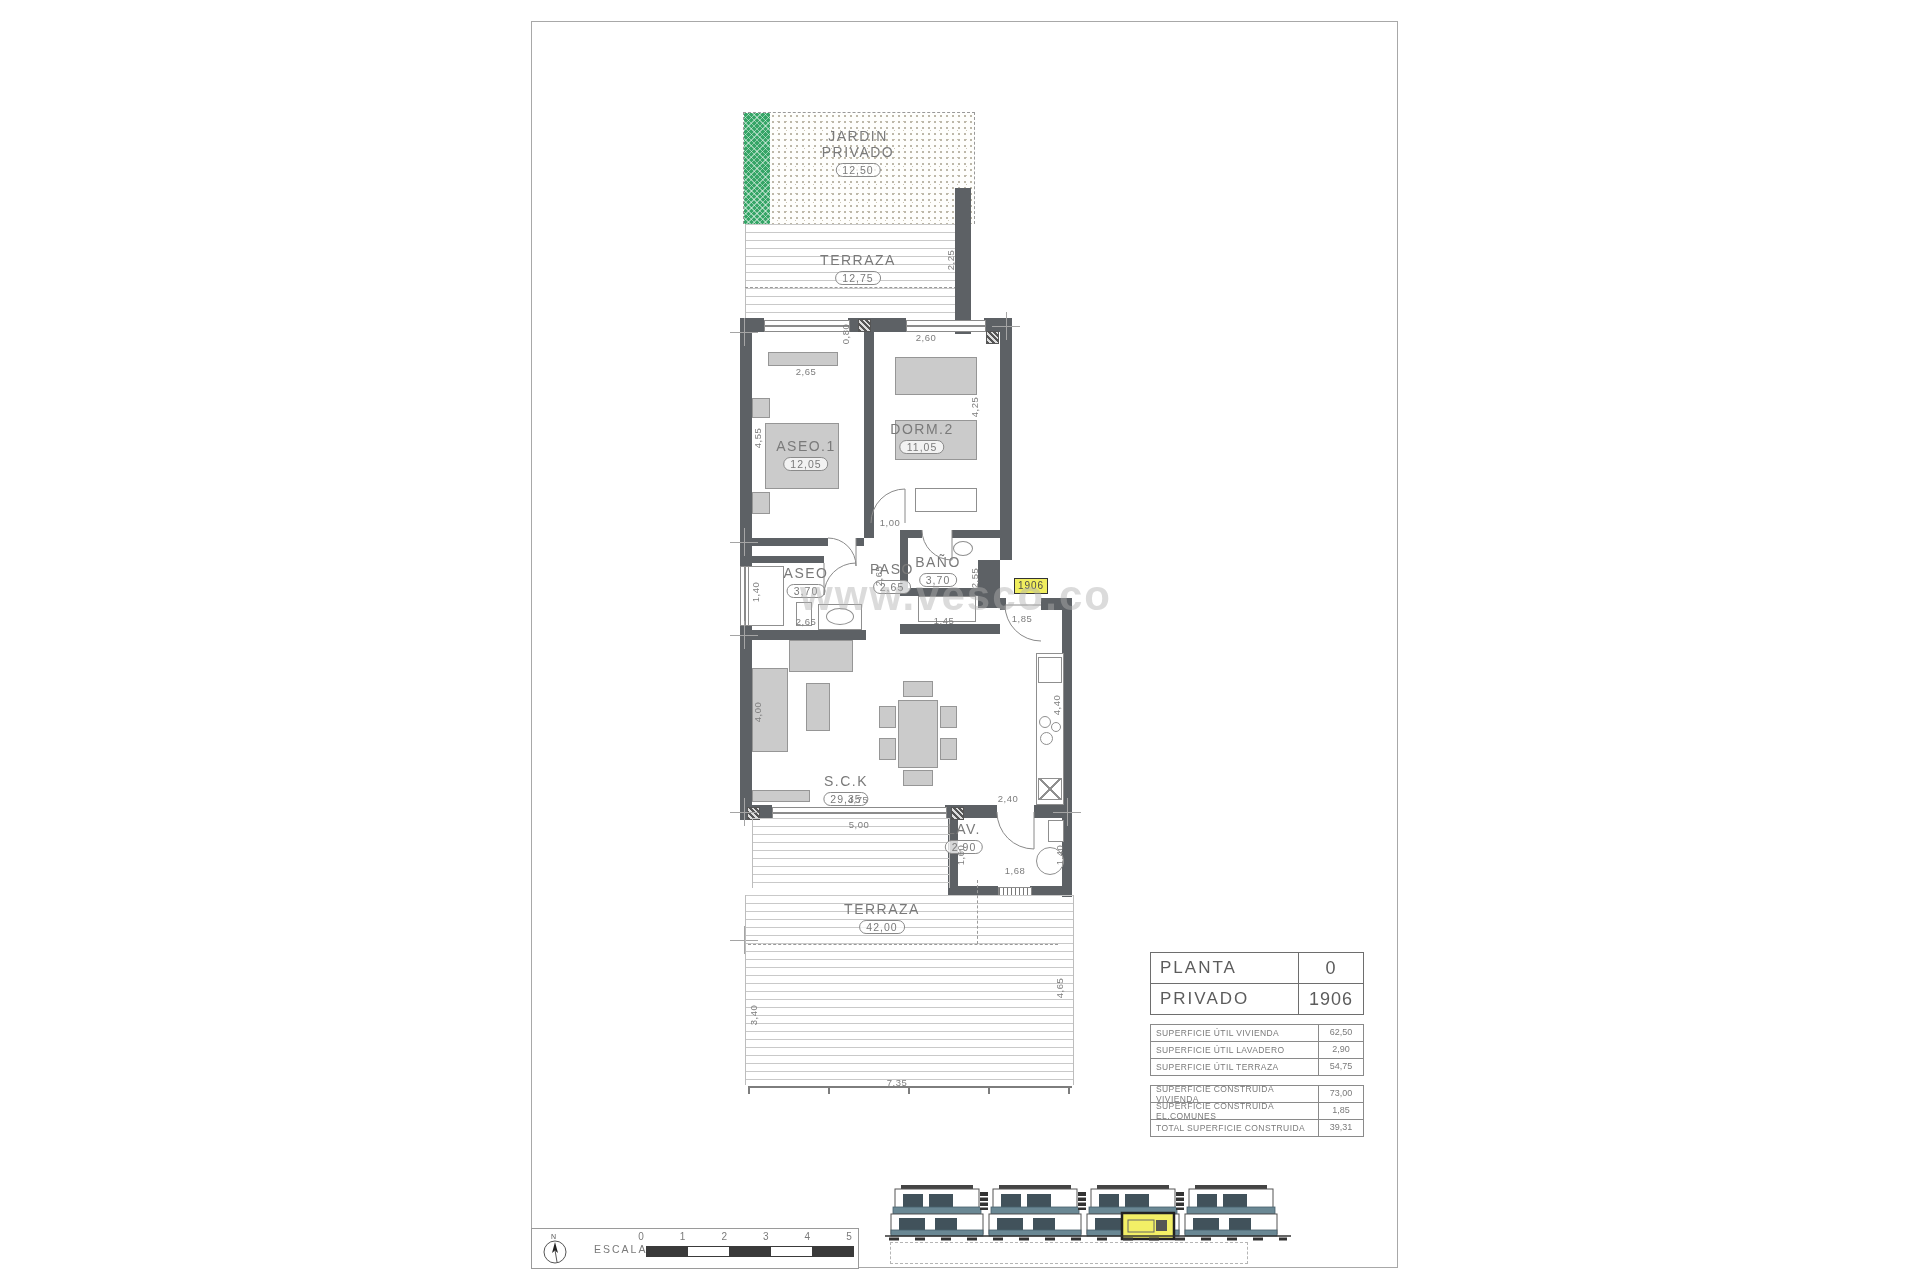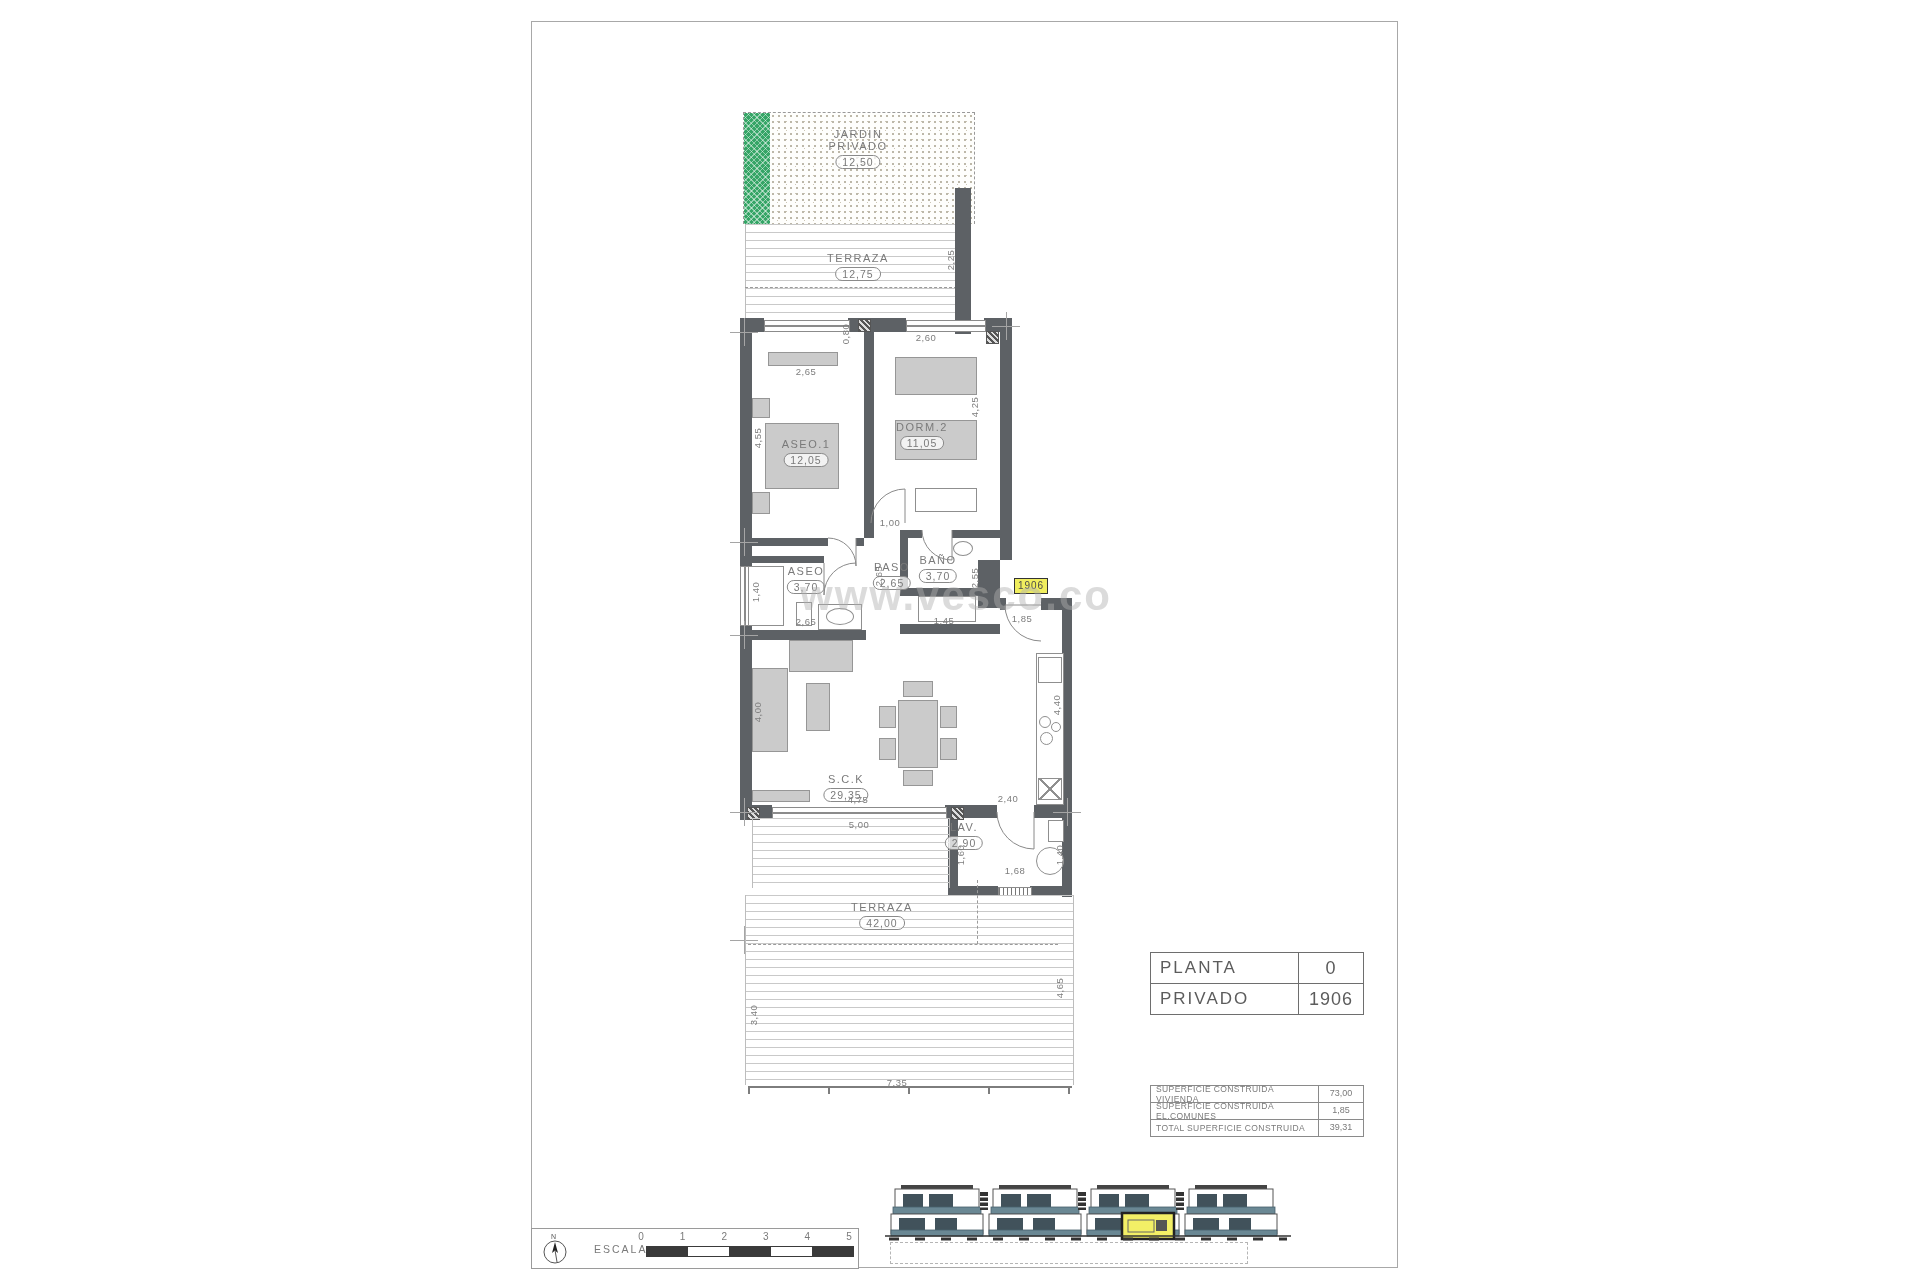--- a/index.html
+++ b/index.html
@@ -28,21 +28,21 @@
     border-right:1px solid #2c8a55;}
   #garden-stipple{position:absolute;left:26px;top:0;right:0;height:100%;
     background-image:radial-gradient(#bdb8a9 0.8px,transparent 0.9px),radial-gradient(#ccc6b5 0.7px,transparent 0.8px);
     background-size:6px 6px,9px 9px;background-position:0 0,3px 4px;background-color:#fefefc;}
   
   .furn{position:absolute;background:#cbcbcb;border:1px solid #969696;box-sizing:border-box;}
   .furnw{position:absolute;background:#fff;border:1px solid #8f8f8f;box-sizing:border-box;}
   .oval{border-radius:50%;}
   
   .room-label{position:absolute;transform:translate(-50%,0);text-align:center;white-space:nowrap;}
-  .rname{font-size:11px;letter-spacing:1.5px;color:#7a7a7a;}
+  .rname{font-size:14px;letter-spacing:1.5px;color:#7a7a7a;}
   .abox{display:inline-block;border:1px solid #8a8a8a;border-radius:7px;padding:0 6px;font-size:10.5px;
         color:#7a7a7a;background:rgba(255,255,255,.75);margin-top:2px;letter-spacing:1px;}
   .dim{position:absolute;font-size:9.5px;color:#7d7d7d;transform:translate(-50%,-50%);white-space:nowrap;letter-spacing:.5px;}
   .dim.rot{transform:translate(-50%,-50%) rotate(-90deg);}
   .cross{position:absolute;width:28px;height:28px;transform:translate(-50%,-50%);
     background:linear-gradient(#a5a5a5,#a5a5a5) center/100% 1px no-repeat,
                linear-gradient(#a5a5a5,#a5a5a5) center/1px 100% no-repeat;}
   .hsq{position:absolute;width:11px;height:11px;border:1px solid #555;
        background:repeating-linear-gradient(45deg,#555 0 2px,#ddd 2px 4px);}
   #unit-tag{position:absolute;left:1014px;top:578px;width:32px;height:14px;background:#f0ee5e;border:1px solid #333;
@@ -267,20 +267,35 @@
 
   <div id="tb-main">
 
   <div class="trow">
         <div class="tlabel">PLANTA</div>
         <div class="tval">0</div>
       </div>
       <div class="trow">
         <div class="tlabel">PRIVADO</div>
         <div class="tval">1906</div>
+      </div>
+    </div>
+  <div class="tb-sub" style="top:1025px;">
+
+  <div class="trow">
+        <div class="tlabel">SUPERFICIE ÚTIL VIVIENDA</div>
+        <div class="tval">62,50</div>
+      </div>
+      <div class="trow">
+        <div class="tlabel">SUPERFICIE ÚTIL LAVADERO</div>
+        <div class="tval">2,90</div>
+      </div>
+      <div class="trow">
+        <div class="tlabel">SUPERFICIE ÚTIL TERRAZA</div>
+        <div class="tval">54,75</div>
       </div>
     </div>
   <div class="tb-sub" style="top:1086px;">
 
   <div class="trow">
         <div class="tlabel">SUPERFICIE CONSTRUIDA VIVIENDA</div>
         <div class="tval">73,00</div>
       </div>
       <div class="trow">
         <div class="tlabel">SUPERFICIE CONSTRUIDA EL.COMUNES</div>

